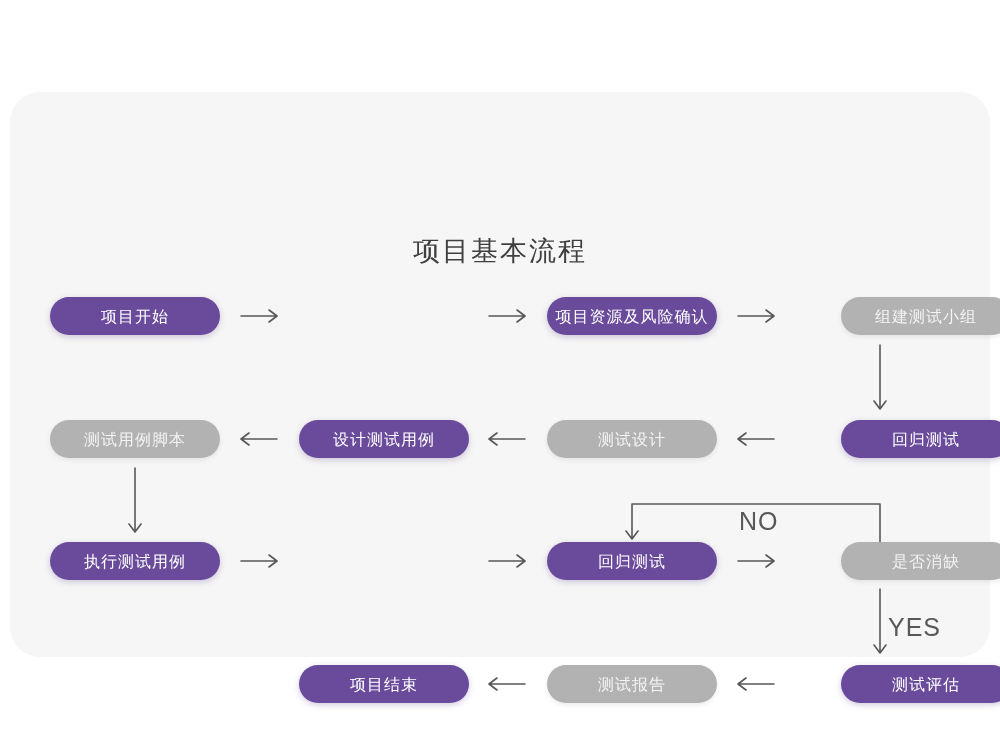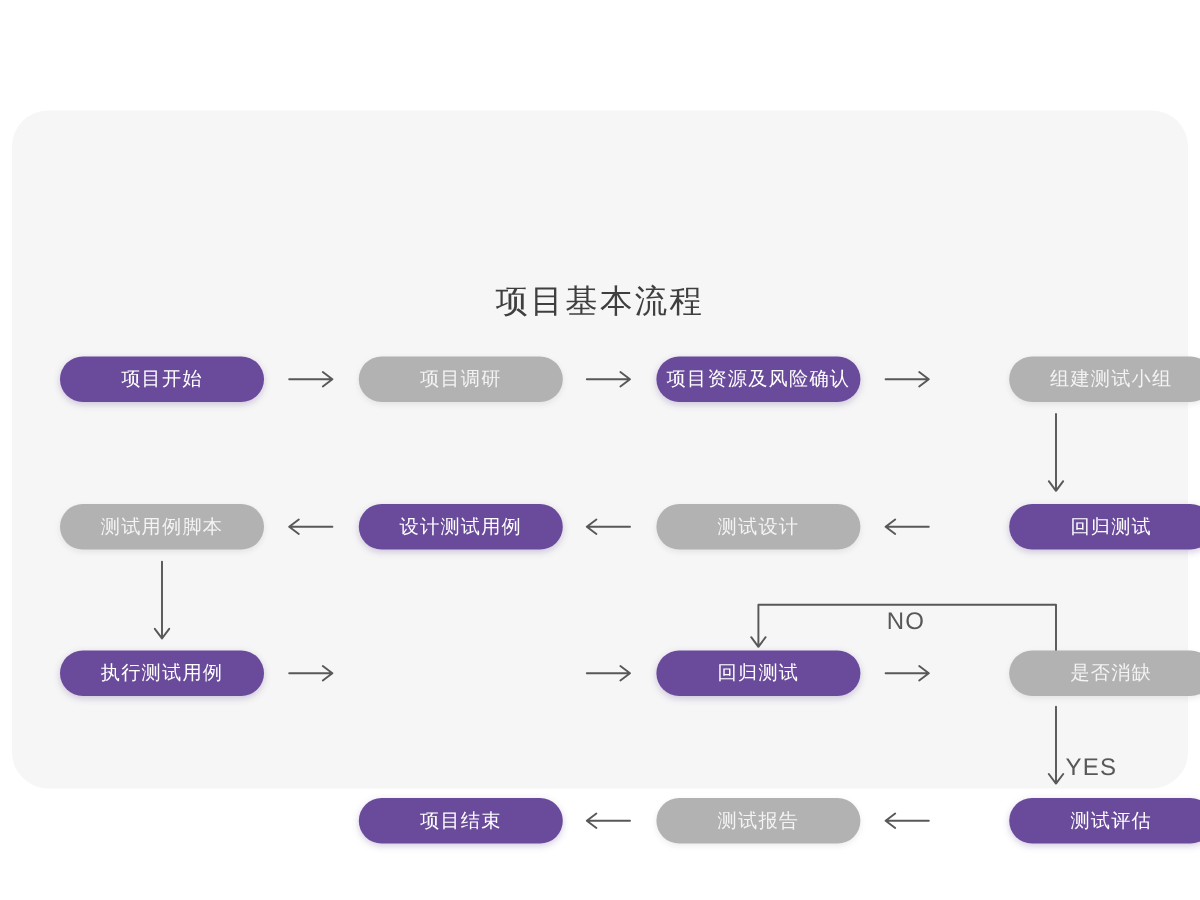--- a/index.html
+++ b/index.html
@@ -87,26 +87,26 @@
   .c2 { left: 289px; }
   .c3 { left: 537px; }
   .c4 { left: 785px; margin-left: 46px; }
   .r1 { top: 205px; }
   .r2 { top: 328px; }
   .r3 { top: 450px; }
   .r4 { top: 573px; }
   .tall { top: 443px; height: 50px; }
   .edge-label {
     position: absolute;
-    font-size: 20px;
+    font-size: 25px;
     letter-spacing: 1px;
     color: var(--arrow);
   }
   .edge-label.no  { left: 729px; top: 415px; }
-  .edge-label.yes { left: 878px; top: 521px; margin-top: 16px; }
+  .edge-label.yes { left: 878px; top: 521px; }
 </style>
 </head>
 <body style="background: rgb(255, 255, 255);">
 
 <div class="canvas">
   <div class="card">
 
     <h1 class="title">项目基本流程</h1>
 
     <svg class="connectors" viewBox="0 0 1000 750" xmlns="http://www.w3.org/2000/svg">
@@ -136,21 +136,20 @@
       </g>
       <g>
         <path d="M870 450 V412 H622 V447 M616 439 L622 447 L628 439"></path>
       </g>
     </svg>
 
     <span class="edge-label no">NO</span>
     <span class="edge-label yes">YES</span>
 
     <div class="node primary c1 r1">项目开始</div>
-    <div class="node secondary c2 r1">项目调研</div>
     <div class="node primary c3 r1">项目资源及风险确认</div>
     <div class="node secondary c4 r1">组建测试小组</div>
 
     <div class="node primary c4 r2">回归测试</div>
     <div class="node secondary c3 r2">测试设计</div>
     <div class="node primary c2 r2">设计测试用例</div>
     <div class="node secondary c1 r2">测试用例脚本</div>
 
     <div class="node primary c1 r3">执行测试用例</div>
     <div class="node primary c3 r3">回归测试</div>

